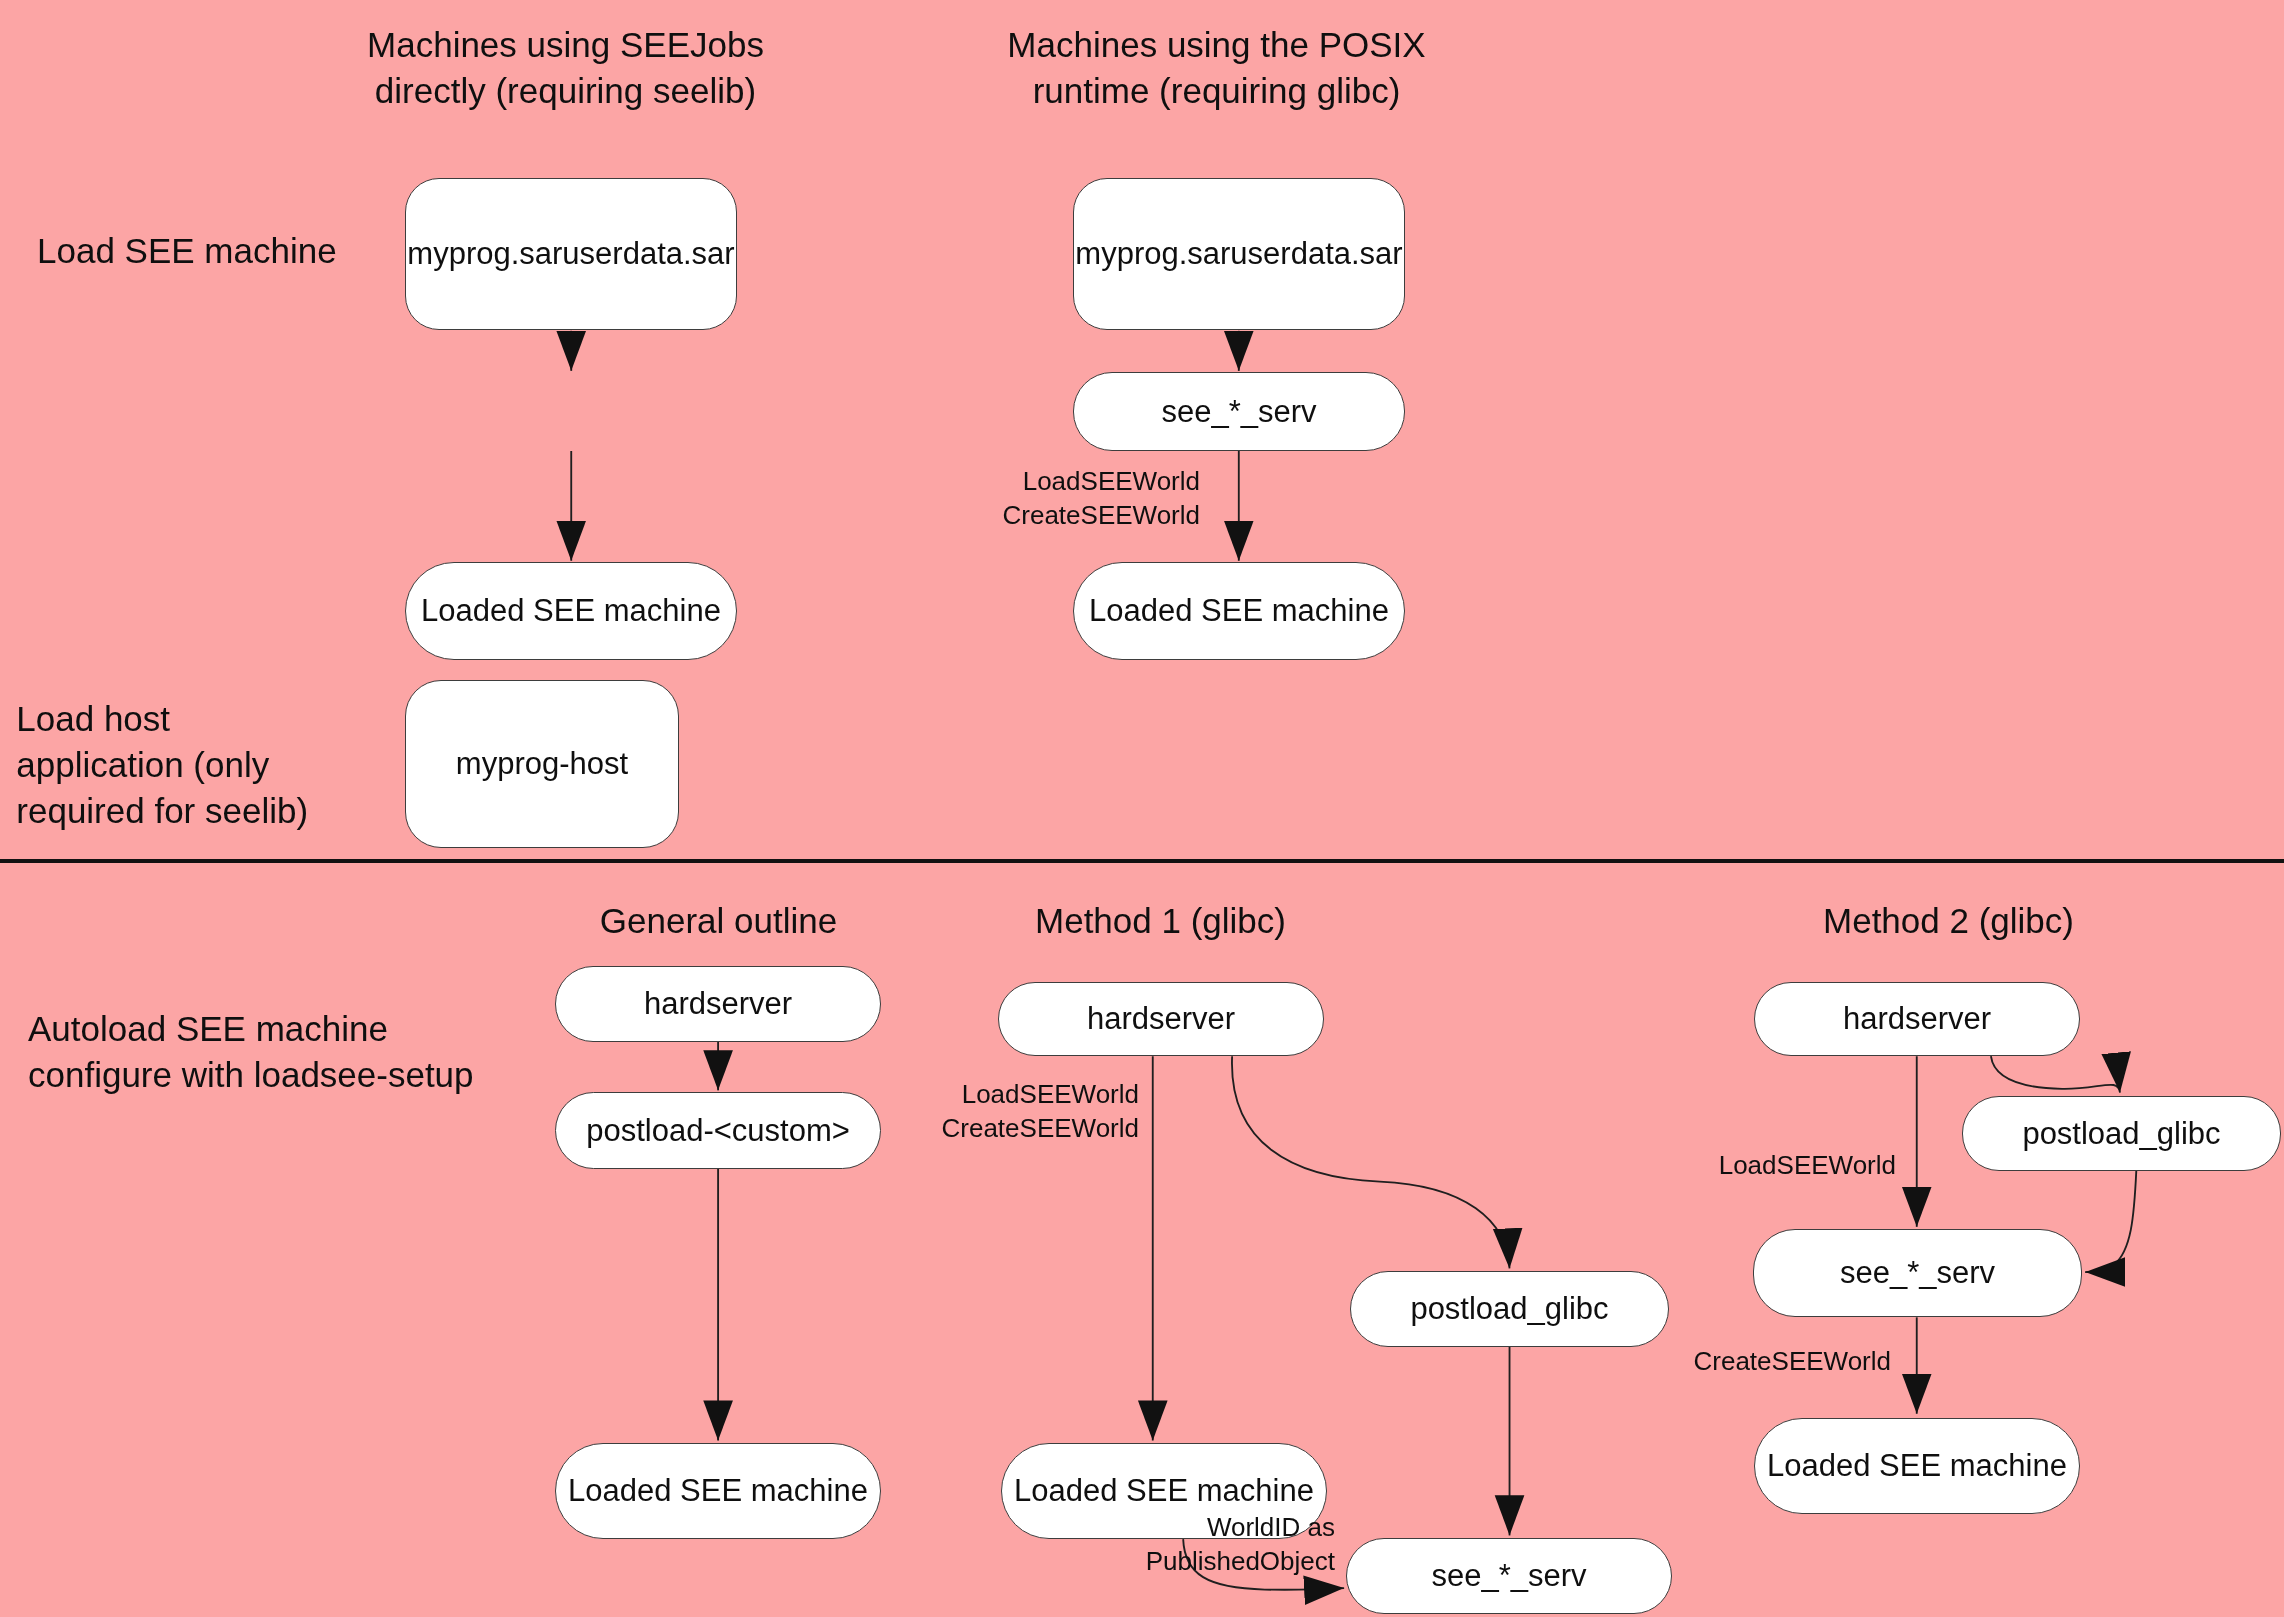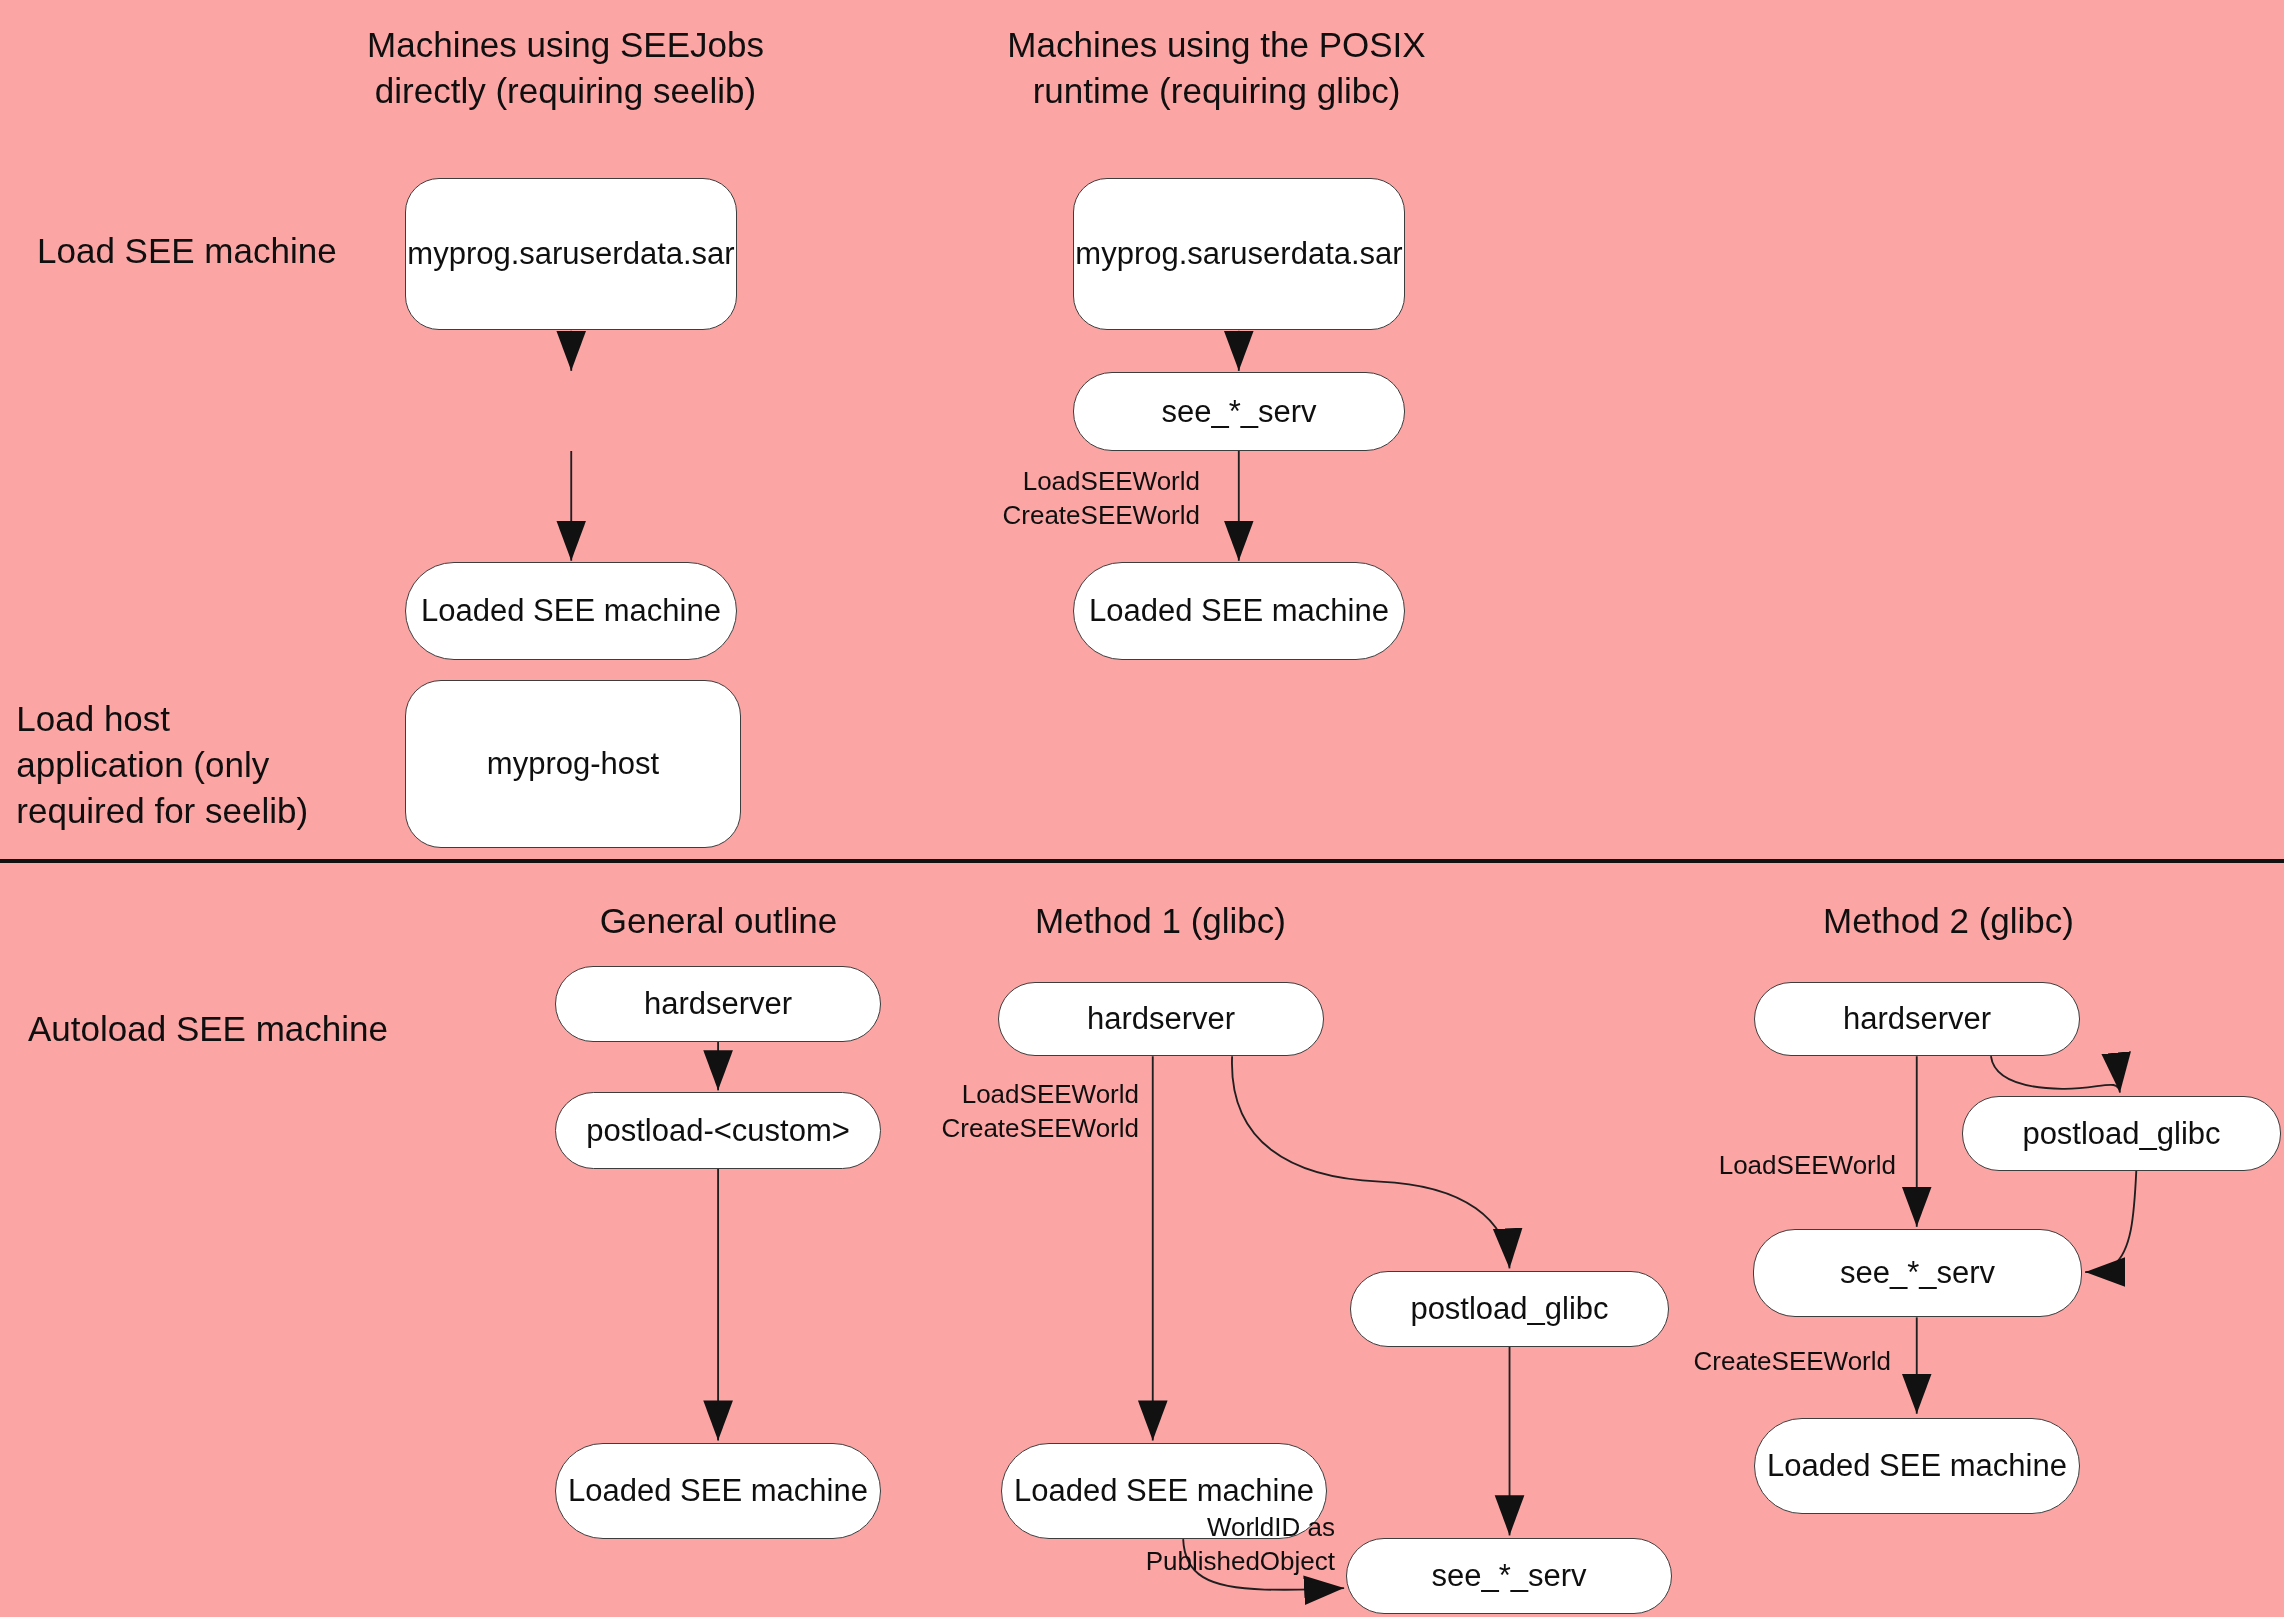--- a/index.html
+++ b/index.html
@@ -114,21 +114,21 @@
     <span>required for seelib)</span>
   </div>
 
   <div class="box" style="left:405px; top:178px; width:332px; height:152px; border-radius:34px;">
     <span>myprog.sar</span>
     <span>userdata.sar</span>
   </div>
   <div class="box" style="left:405px; top:562px; width:332px; height:98px; border-radius:49px;">
     <span>Loaded SEE machine</span>
   </div>
-  <div class="box" style="left:405px; top:680px; width:336px; height:168px; border-radius:36px;">
+  <div class="box" style="left:405px; top:680px; width:274px; height:168px; border-radius:36px;">
     <span>myprog-host</span>
   </div>
 
   <div class="box" style="left:1073px; top:178px; width:332px; height:152px; border-radius:34px;">
     <span>myprog.sar</span>
     <span>userdata.sar</span>
   </div>
   <div class="box" style="left:1073px; top:372px; width:332px; height:79px; border-radius:39px;">
     <span>see_*_serv</span>
   </div>
@@ -139,20 +139,21 @@
   <div class="box" style="left:1073px; top:562px; width:332px; height:98px; border-radius:49px;">
     <span>Loaded SEE machine</span>
   </div>
 
   <div class="lbl hdr" style="left:533px; top:898px; width:371px;">General outline</div>
   <div class="lbl hdr" style="left:975px; top:898px; width:371px;">Method 1 (glibc)</div>
   <div class="lbl hdr" style="left:1763px; top:898px; width:371px;">Method 2 (glibc)</div>
 
   <div class="lbl" style="left:28px; top:1006px; white-space:normal;">
     <span>Autoload SEE machine</span><br>
+    <span>configure with loadsee-setup</span>
   </div>
 
   <div class="box" style="left:555px; top:966px; width:326px; height:76px; border-radius:38px;">
     <span>hardserver</span>
   </div>
   <div class="box" style="left:555px; top:1092px; width:326px; height:77px; border-radius:39px;">
     <span>postload-&lt;custom&gt;</span>
   </div>
   <div class="box" style="left:555px; top:1443px; width:326px; height:96px; border-radius:48px;">
     <span>Loaded SEE machine</span>

